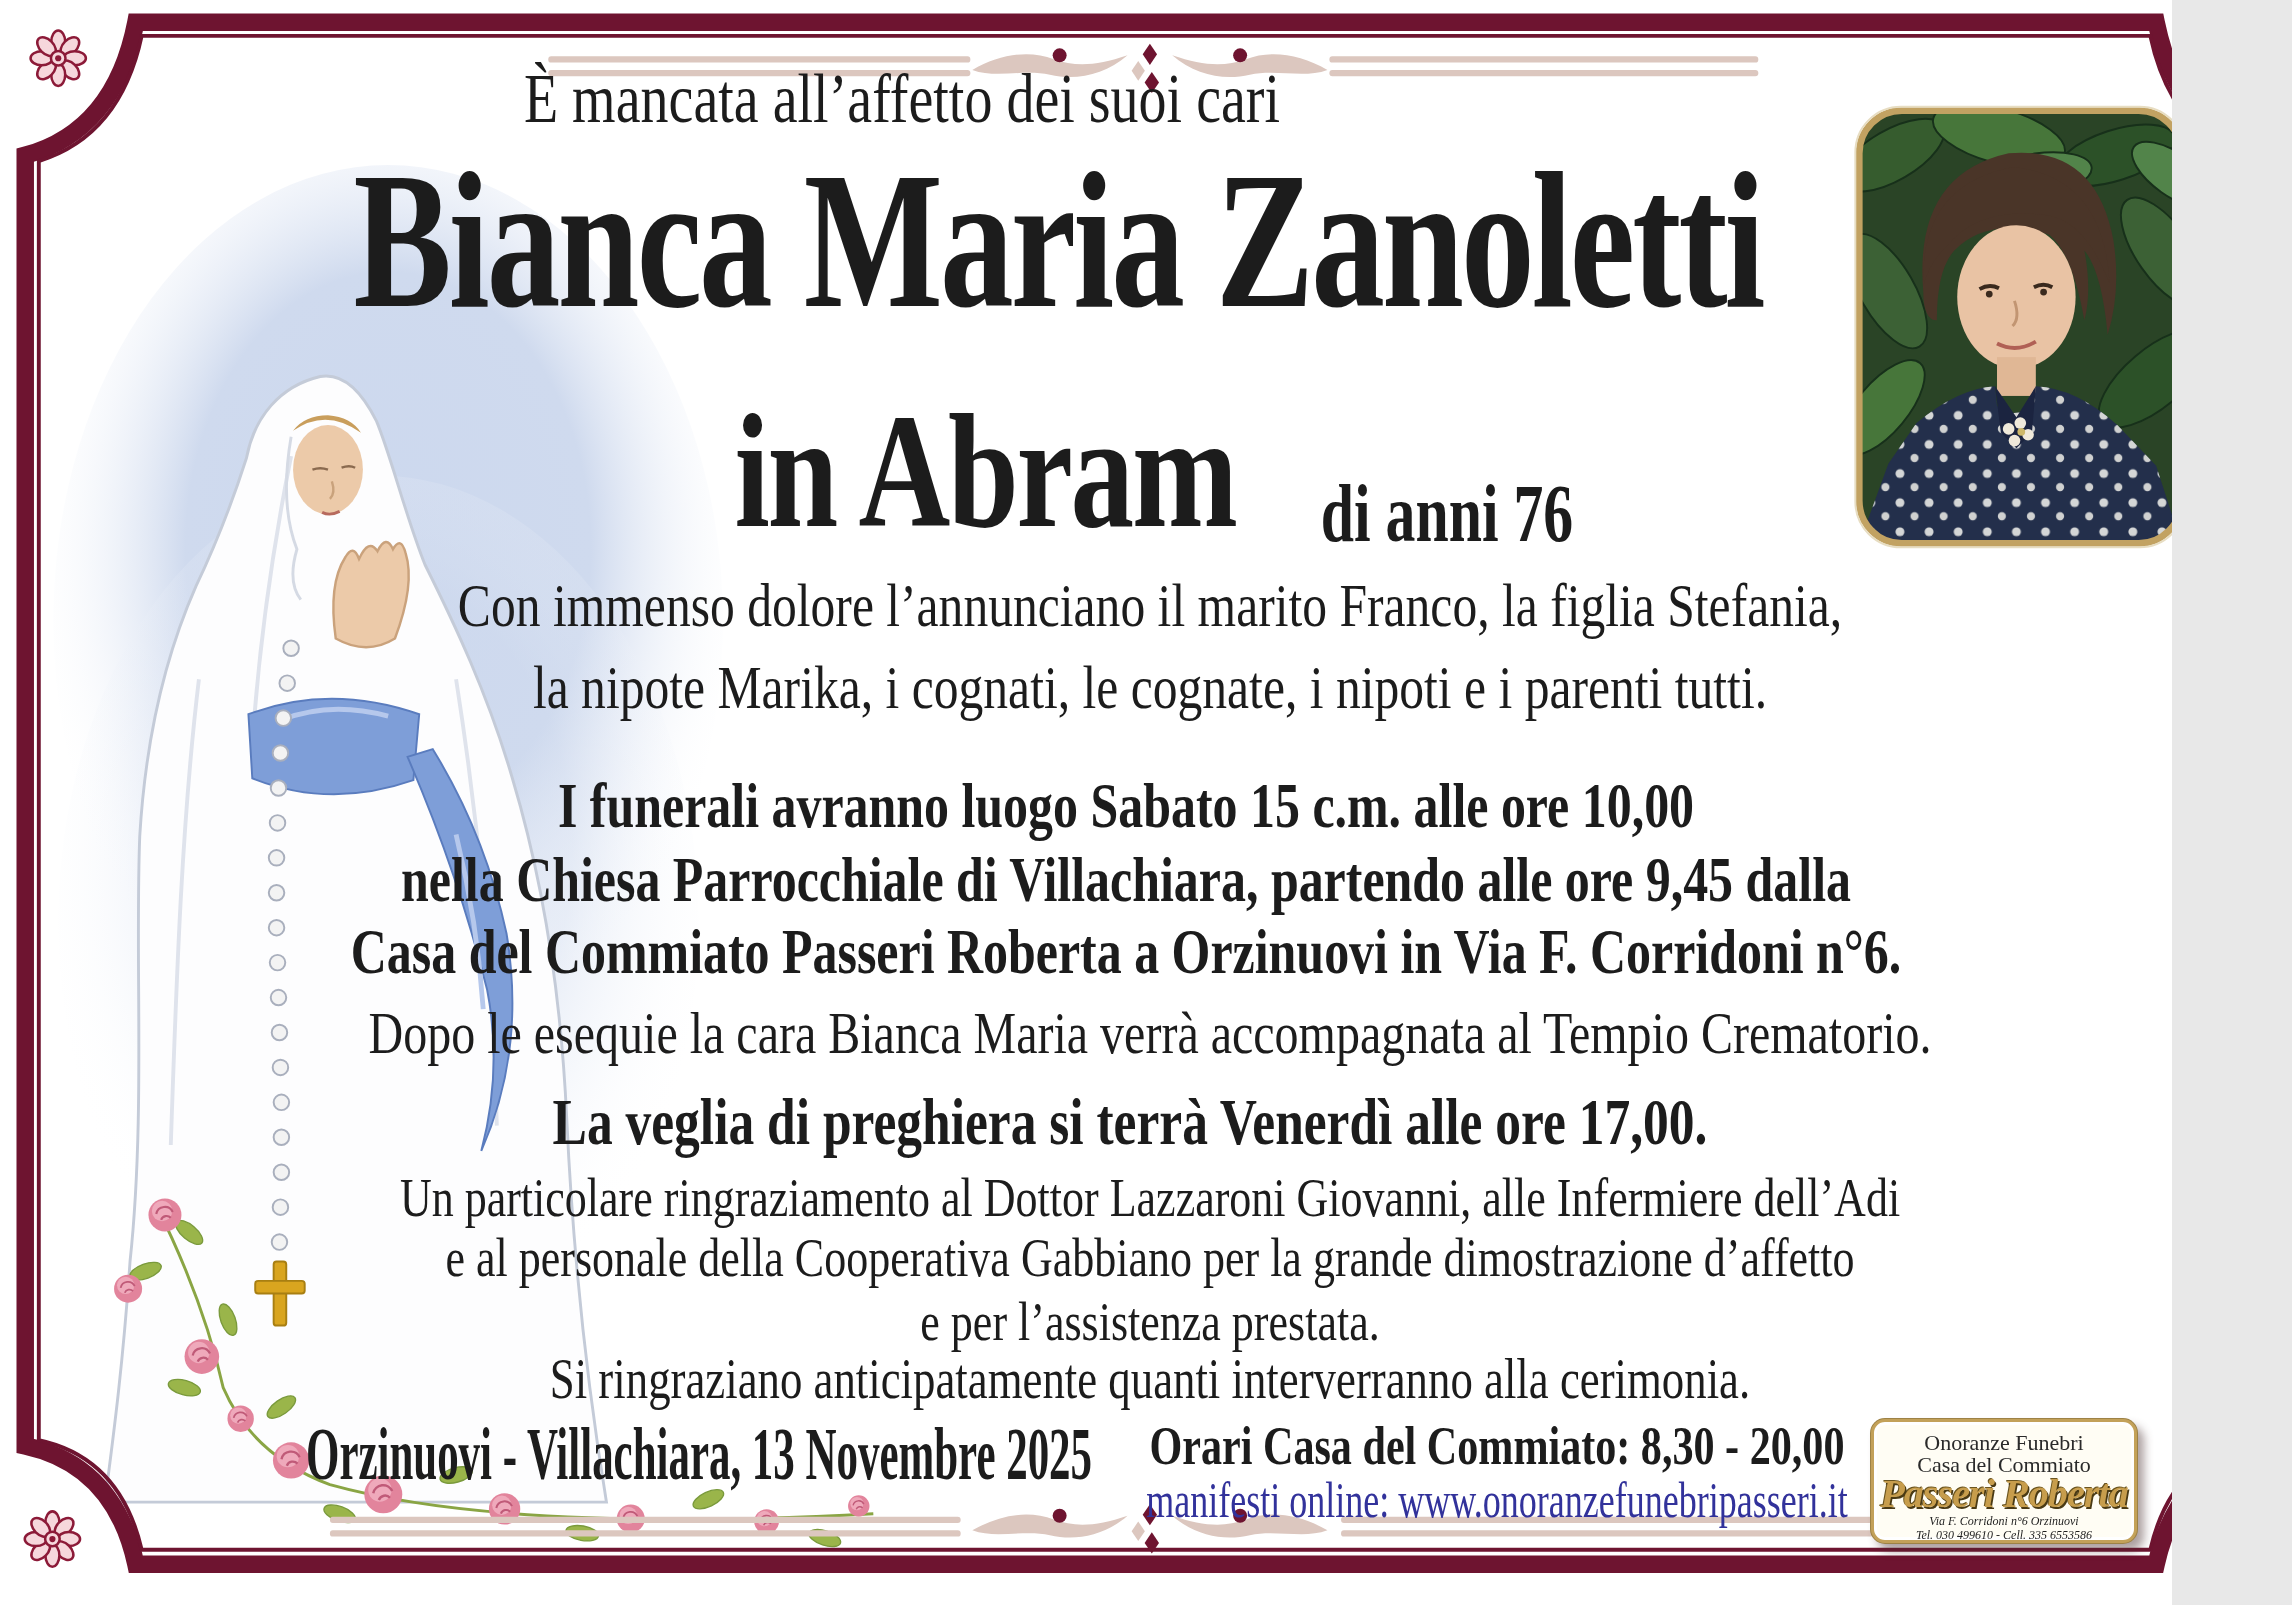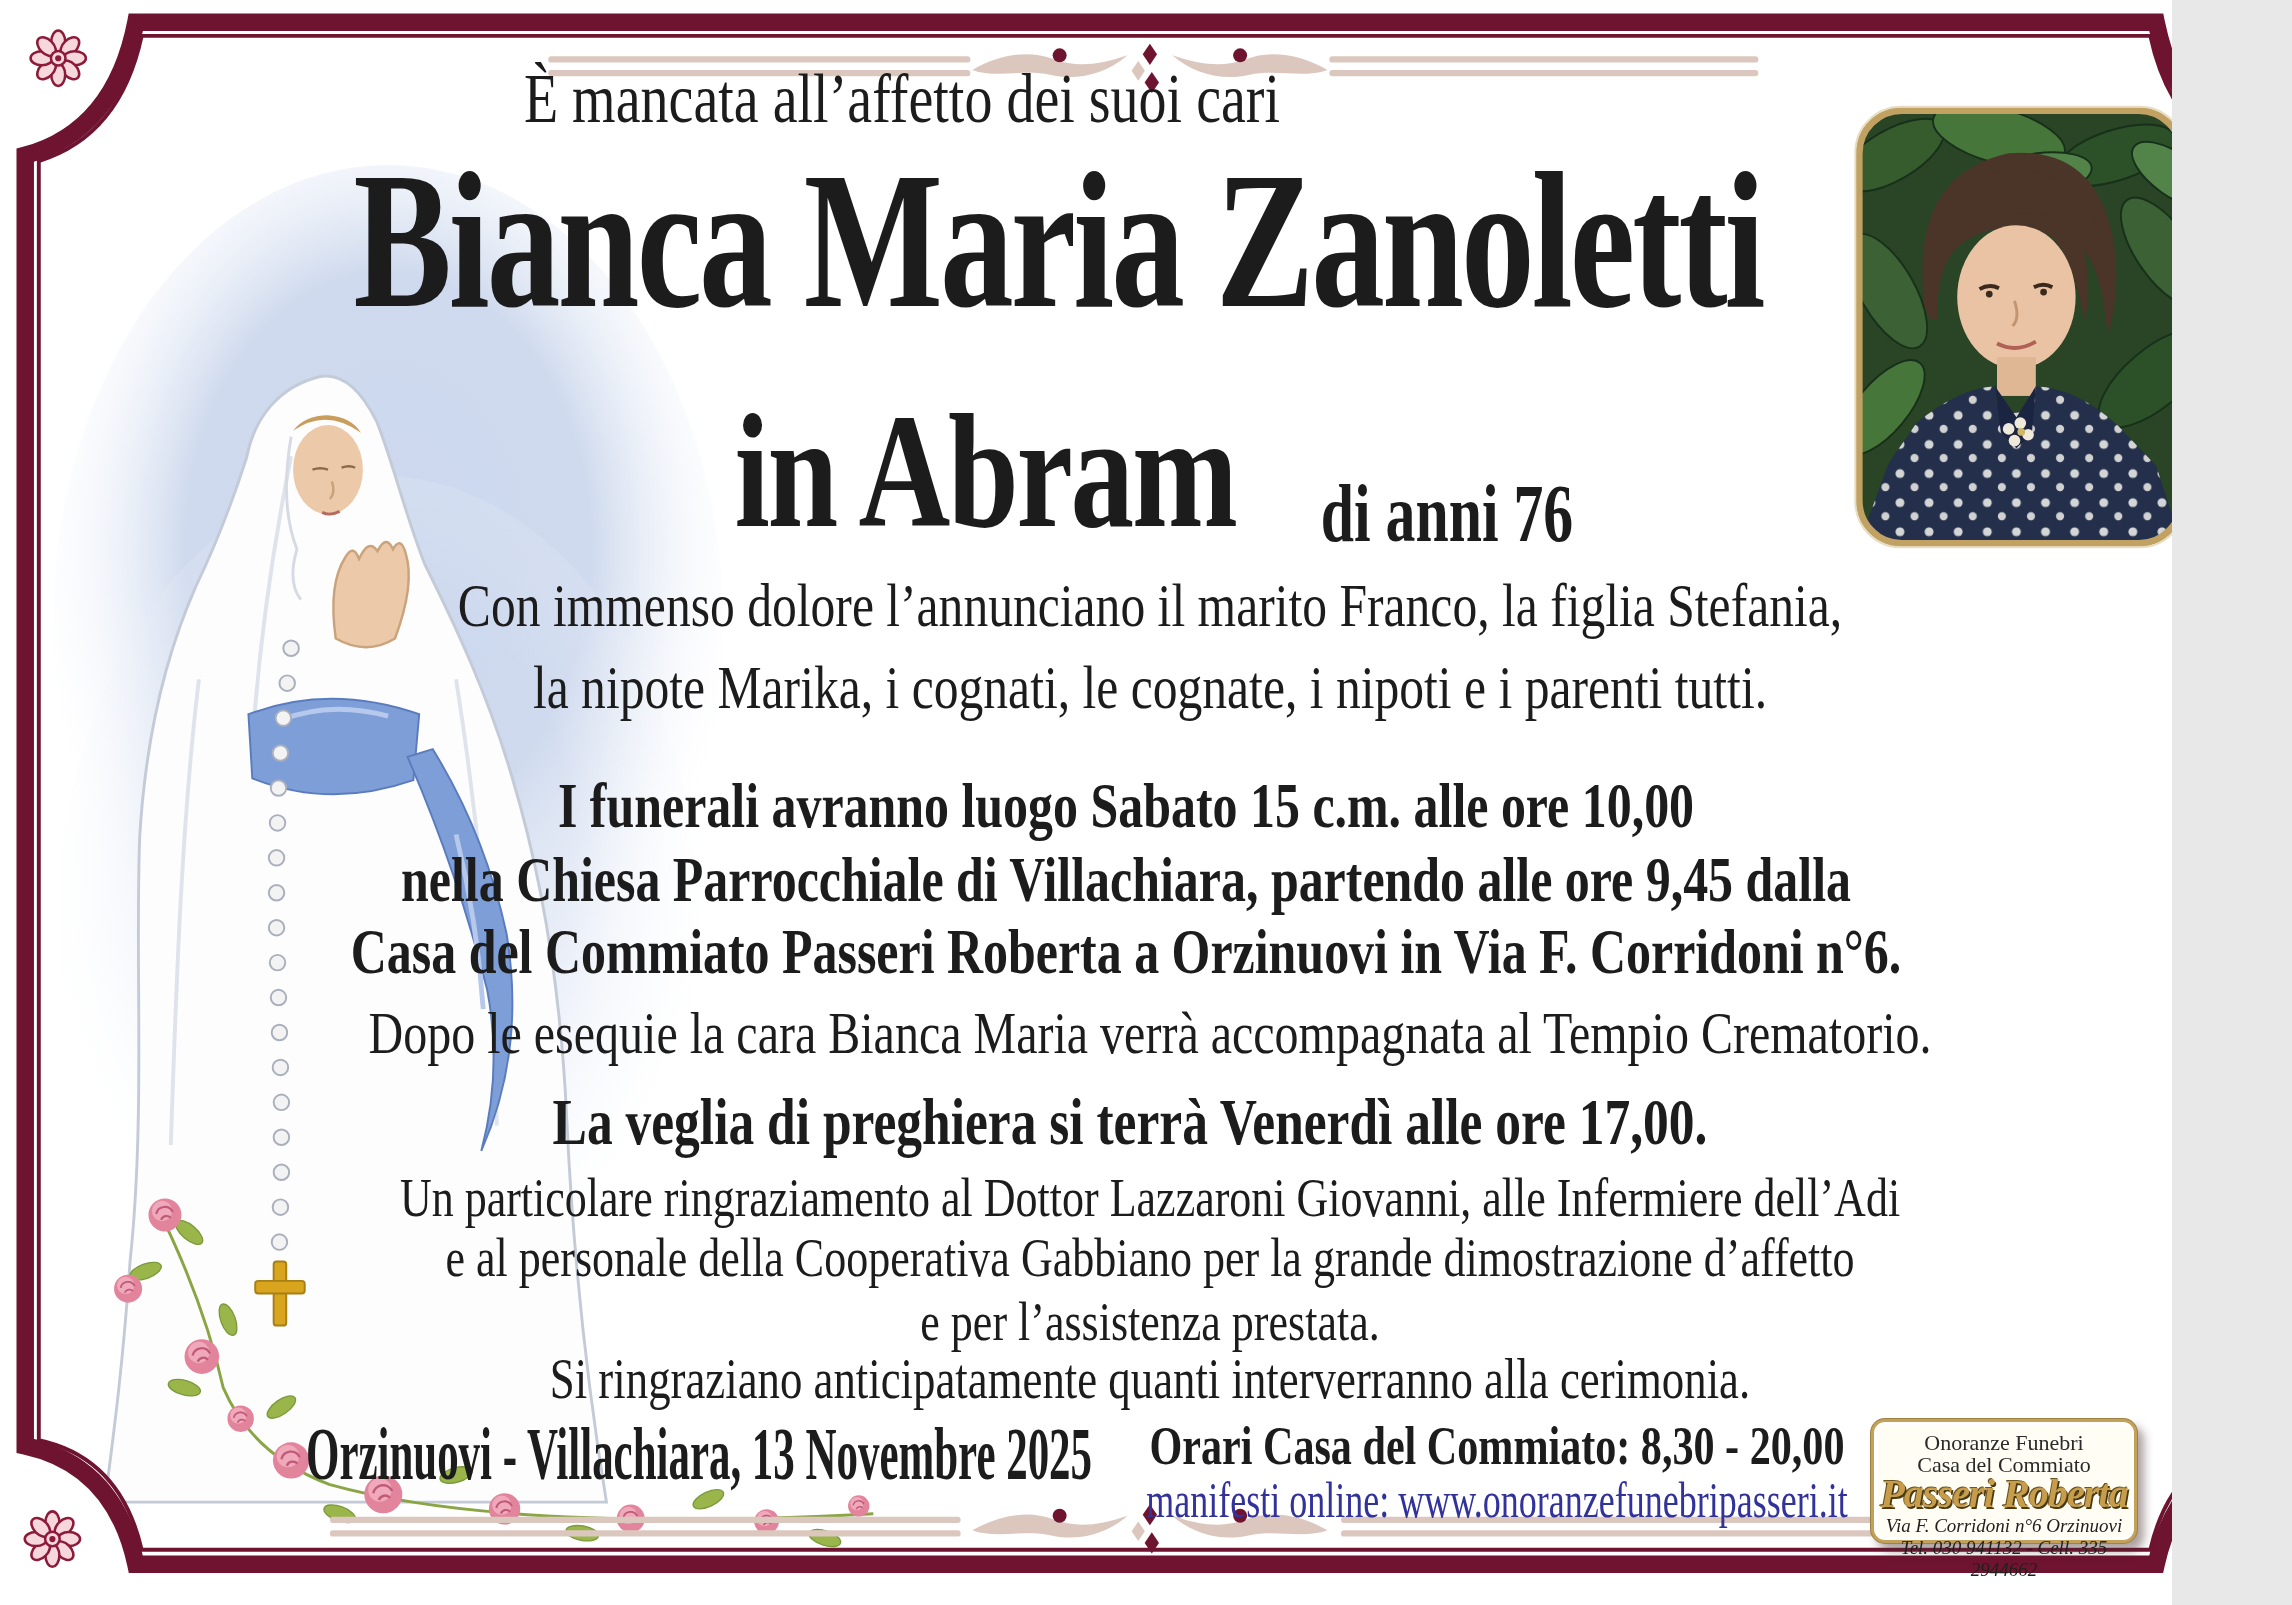--- a/index.html
+++ b/index.html
@@ -20,21 +20,21 @@
     box-shadow:inset 0 0 0 2.9px #ffffff, 0 0 0 1px #9d8246, 6.8px 7.8px 9.7px rgba(70,45,45,.45);
     text-align:center;font-family:"Liberation Serif",serif;color:#2a2a2a;
   }
   .badge .b1{font-size:22px;line-height:1.08;margin-top:8.7px;}
   .badge .b2{font-size:22px;line-height:1.0;}
   .badge .bname{
     font-size:41px;font-style:italic;font-weight:700;line-height:.95;margin-top:-2.9px;
     color:#c79d4c;text-shadow:1.5px 1.5px 0 #4a3a14,-1px -1px 0 #6b5520;
     letter-spacing:-1px;transform:scaleX(.98);
   }
-  .badge .b3,.badge .b4{font-size:19px;font-style:italic;line-height:1.15;color:#1f1f1f;}
+  .badge .b3,.badge .b4{font-size:12px;font-style:italic;line-height:1.15;color:#1f1f1f;}
   .badge .b3{margin-top:2.9px;}
   .credits{
     position:absolute;left:9.7px;top:1582px;z-index:3;
     font-family:"Liberation Sans",sans-serif;font-size:13.6px;color:#4a4a4a;margin-top:44px;
   }
 </style>
 </head>
 <body>
 
 <div class="page">
@@ -284,19 +284,19 @@
 
 <div class="tl bold" style="left:1497px;top:1419px;font-size:54px;transform:translateX(-50%) scaleX(.78);">Orari Casa del Commiato: 8,30 - 20,00</div>
 
 <div class="tl blue" style="left:1497px;top:1475px;font-size:50px;transform:translateX(-50%) scaleX(.72);">manifesti online: www.onoranzefunebripasseri.it</div>
 
 <div class="badge">
   <div class="b1">Onoranze Funebri</div>
   <div class="b2">Casa del Commiato</div>
   <div class="bname">Passeri Roberta</div>
   <div class="b3">Via F. Corridoni n°6 Orzinuovi</div>
-  <div class="b4">Tel. 030 941132 - Cell. 335 2944662</div>
+  <div class="b4">Tel. 030 499610 - Cell. 335 6553586</div>
 </div>
 
 <div class="credits">Digital Madiant - www.madiant.it</div>
 
 </div>
 
 
 </body></html>

